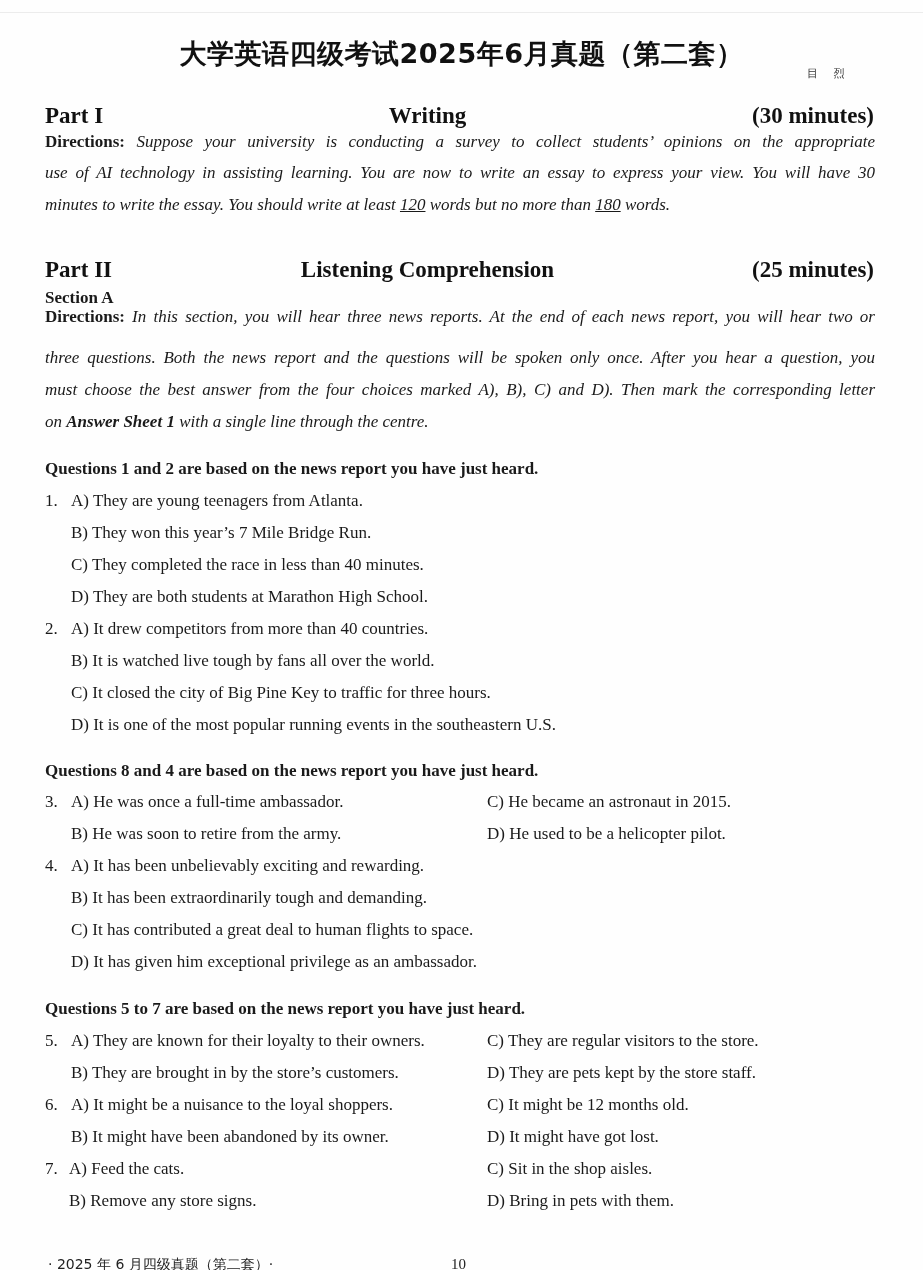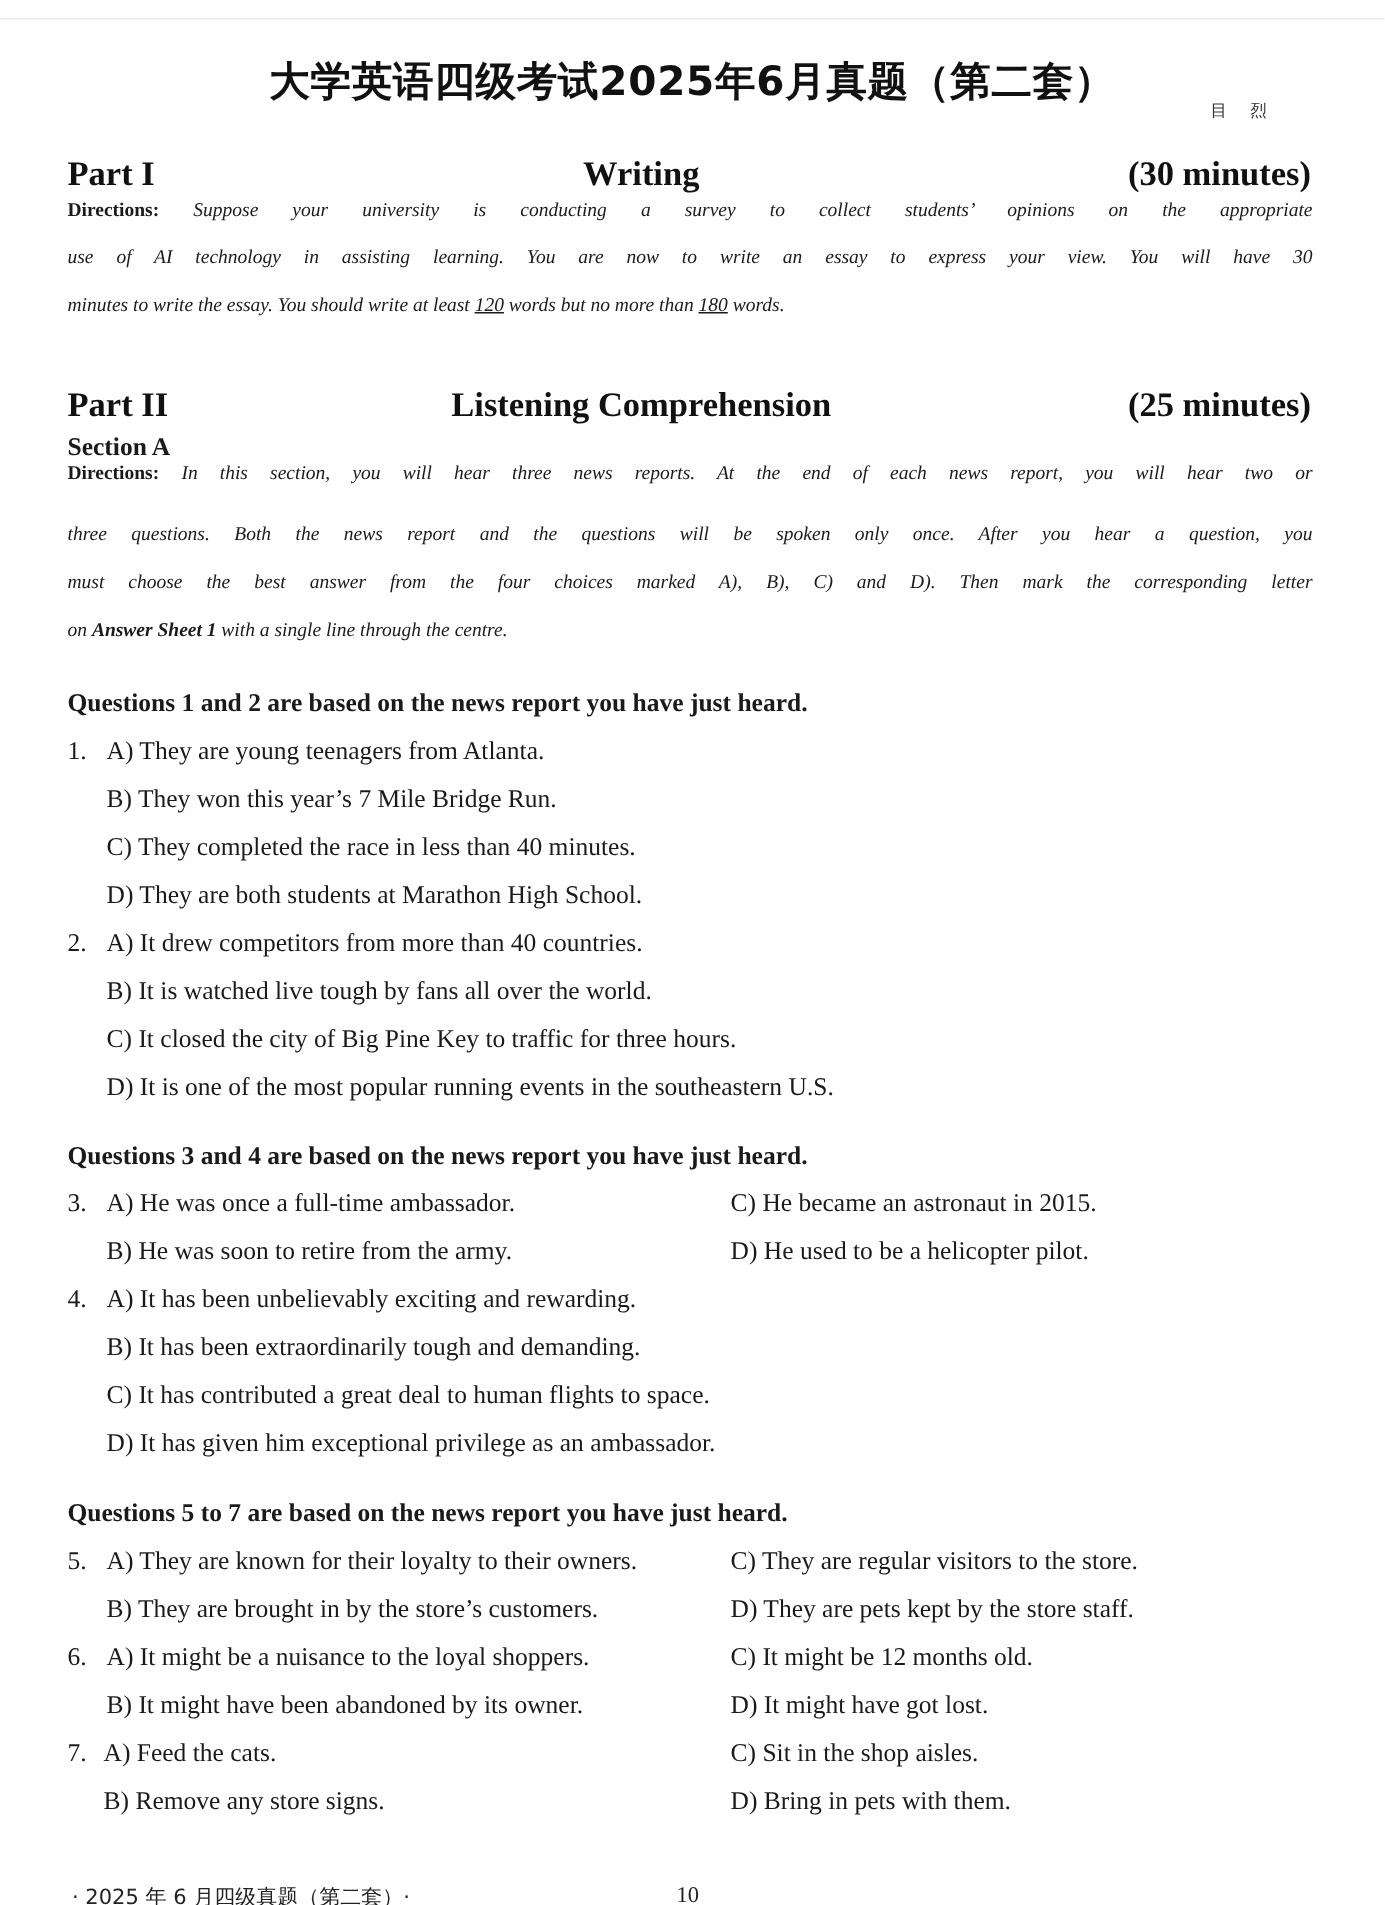--- a/index.html
+++ b/index.html
@@ -15,21 +15,21 @@
     left: 0; width: 923px; top: 36px; text-align: center;
     font-family: "DejaVu Sans", sans-serif; font-weight: bold; font-size: 27px;
     letter-spacing: 0.5px; color: #111;
   }
   .corner-note { left: 807px; top: 66px; font-size: 11px; font-family: "DejaVu Sans", sans-serif; color: #333; letter-spacing: 6px; }
   .part-head { font-weight: bold; font-size: 23px; color: #111; }
   .part-label { left: 45px; }
   .part-title { left: 0; width: 855px; text-align: center; }
   .part-time { right: 49px; }
   .section-label { left: 45px; font-weight: bold; font-size: 17px; }
-  .dir-line { left: 45px; width: 830px; font-size: 13px; font-style: italic; text-align: justify; text-align-last: justify; }
+  .dir-line { left: 45px; width: 830px; font-size: 17px; font-style: italic; text-align: justify; text-align-last: justify; }
   .dir-line.last { text-align-last: left; }
   .dir-line b { font-style: normal; font-weight: bold; }
   .dir-line u { text-decoration: underline; }
   .dir-line .bi { font-weight: bold; font-style: italic; }
   .q-head { left: 45px; font-weight: bold; font-size: 17px; }
   .q-num { left: 45px; font-size: 17px; }
   .opt { font-size: 17px; }
   .col-a { left: 71px; }
   .col-c { left: 487px; }
   .footer-left { left: 48px; top: 1256px; font-size: 14px; font-family: "DejaVu Sans", sans-serif; color: #222; }
@@ -68,21 +68,21 @@
 <div class="abs opt col-a" style="top:523px;">B) They won this year’s 7 Mile Bridge Run.</div>
 <div class="abs opt col-a" style="top:555px;">C) They completed the race in less than 40 minutes.</div>
 <div class="abs opt col-a" style="top:587px;">D) They are both students at Marathon High School.</div>
 
 <div class="abs q-num" style="top:619px;">2.</div>
 <div class="abs opt col-a" style="top:619px;">A) It drew competitors from more than 40 countries.</div>
 <div class="abs opt col-a" style="top:651px;">B) It is watched live tough by fans all over the world.</div>
 <div class="abs opt col-a" style="top:683px;">C) It closed the city of Big Pine Key to traffic for three hours.</div>
 <div class="abs opt col-a" style="top:715px;">D) It is one of the most popular running events in the southeastern U.S.</div>
 
-<div class="abs q-head" style="top:761px;">Questions 3 and 4 are based on the news report you have just heard.</div>
+<div class="abs q-head" style="top:761px;">Questions 8 and 4 are based on the news report you have just heard.</div>
 
 <div class="abs q-num" style="top:792px;">3.</div>
 <div class="abs opt col-a" style="top:792px;">A) He was once a full-time ambassador.</div>
 <div class="abs opt col-c" style="top:792px;">C) He became an astronaut in 2015.</div>
 <div class="abs opt col-a" style="top:824px;">B) He was soon to retire from the army.</div>
 <div class="abs opt col-c" style="top:824px;">D) He used to be a helicopter pilot.</div>
 
 <div class="abs q-num" style="top:856px;">4.</div>
 <div class="abs opt col-a" style="top:856px;">A) It has been unbelievably exciting and rewarding.</div>
 <div class="abs opt col-a" style="top:888px;">B) It has been extraordinarily tough and demanding.</div>

